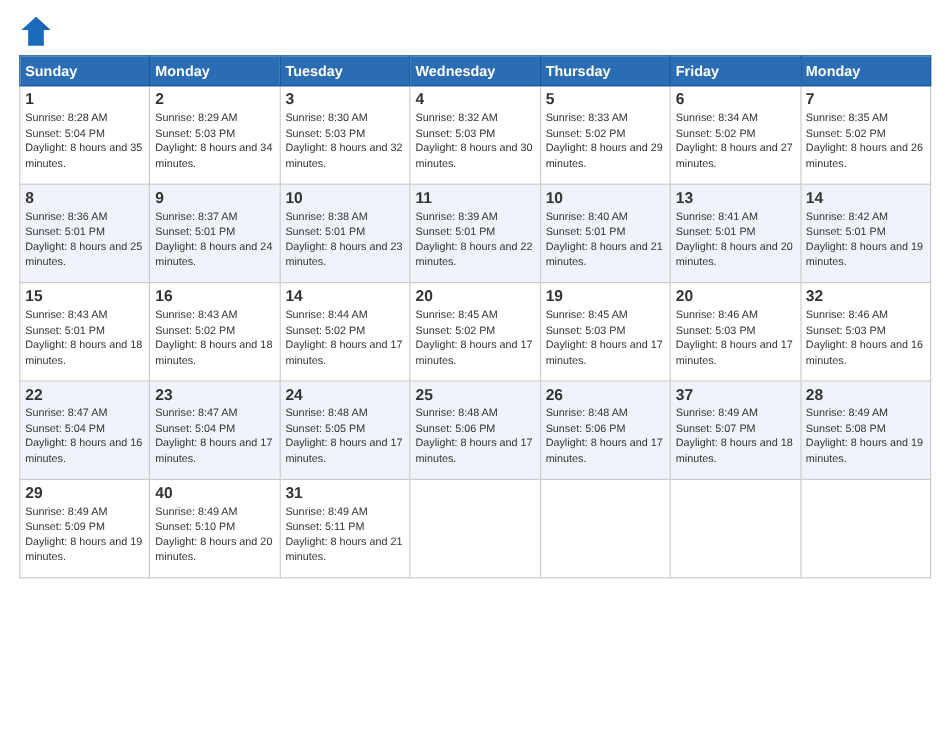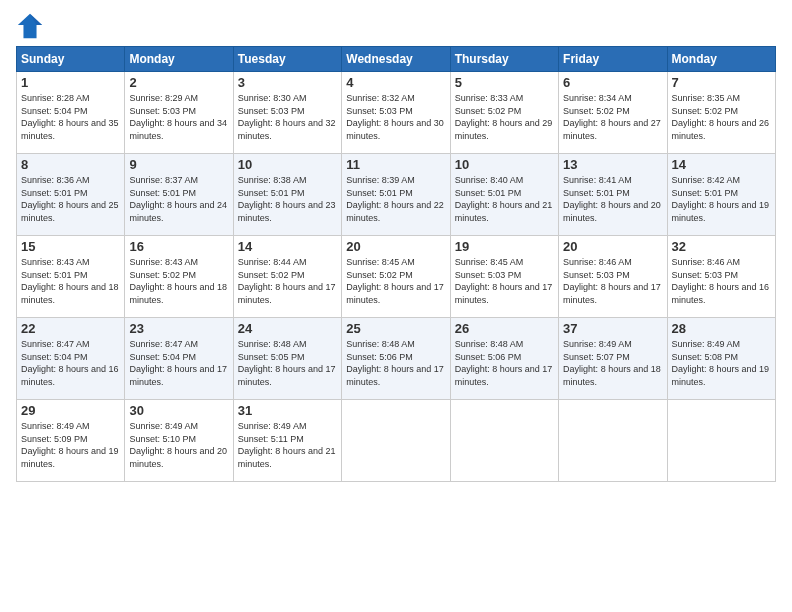--- a/index.html
+++ b/index.html
@@ -247,21 +247,21 @@
             <span class="day-num">28</span>
             <div class="cell-content">Sunrise: 8:49 AM<br>Sunset: 5:08 PM<br>Daylight: 8 hours and 19 minutes.</div>
           </td>
         </tr>
         <tr>
           <td>
             <span class="day-num">29</span>
             <div class="cell-content">Sunrise: 8:49 AM<br>Sunset: 5:09 PM<br>Daylight: 8 hours and 19 minutes.</div>
           </td>
           <td>
-            <span class="day-num">30</span>
+            <span class="day-num">40</span>
             <div class="cell-content">Sunrise: 8:49 AM<br>Sunset: 5:10 PM<br>Daylight: 8 hours and 20 minutes.</div>
           </td>
           <td>
             <span class="day-num">31</span>
             <div class="cell-content">Sunrise: 8:49 AM<br>Sunset: 5:11 PM<br>Daylight: 8 hours and 21 minutes.</div>
           </td>
           <td class="empty-cell"></td>
           <td class="empty-cell"></td>
           <td class="empty-cell"></td>
           <td class="empty-cell"></td>

